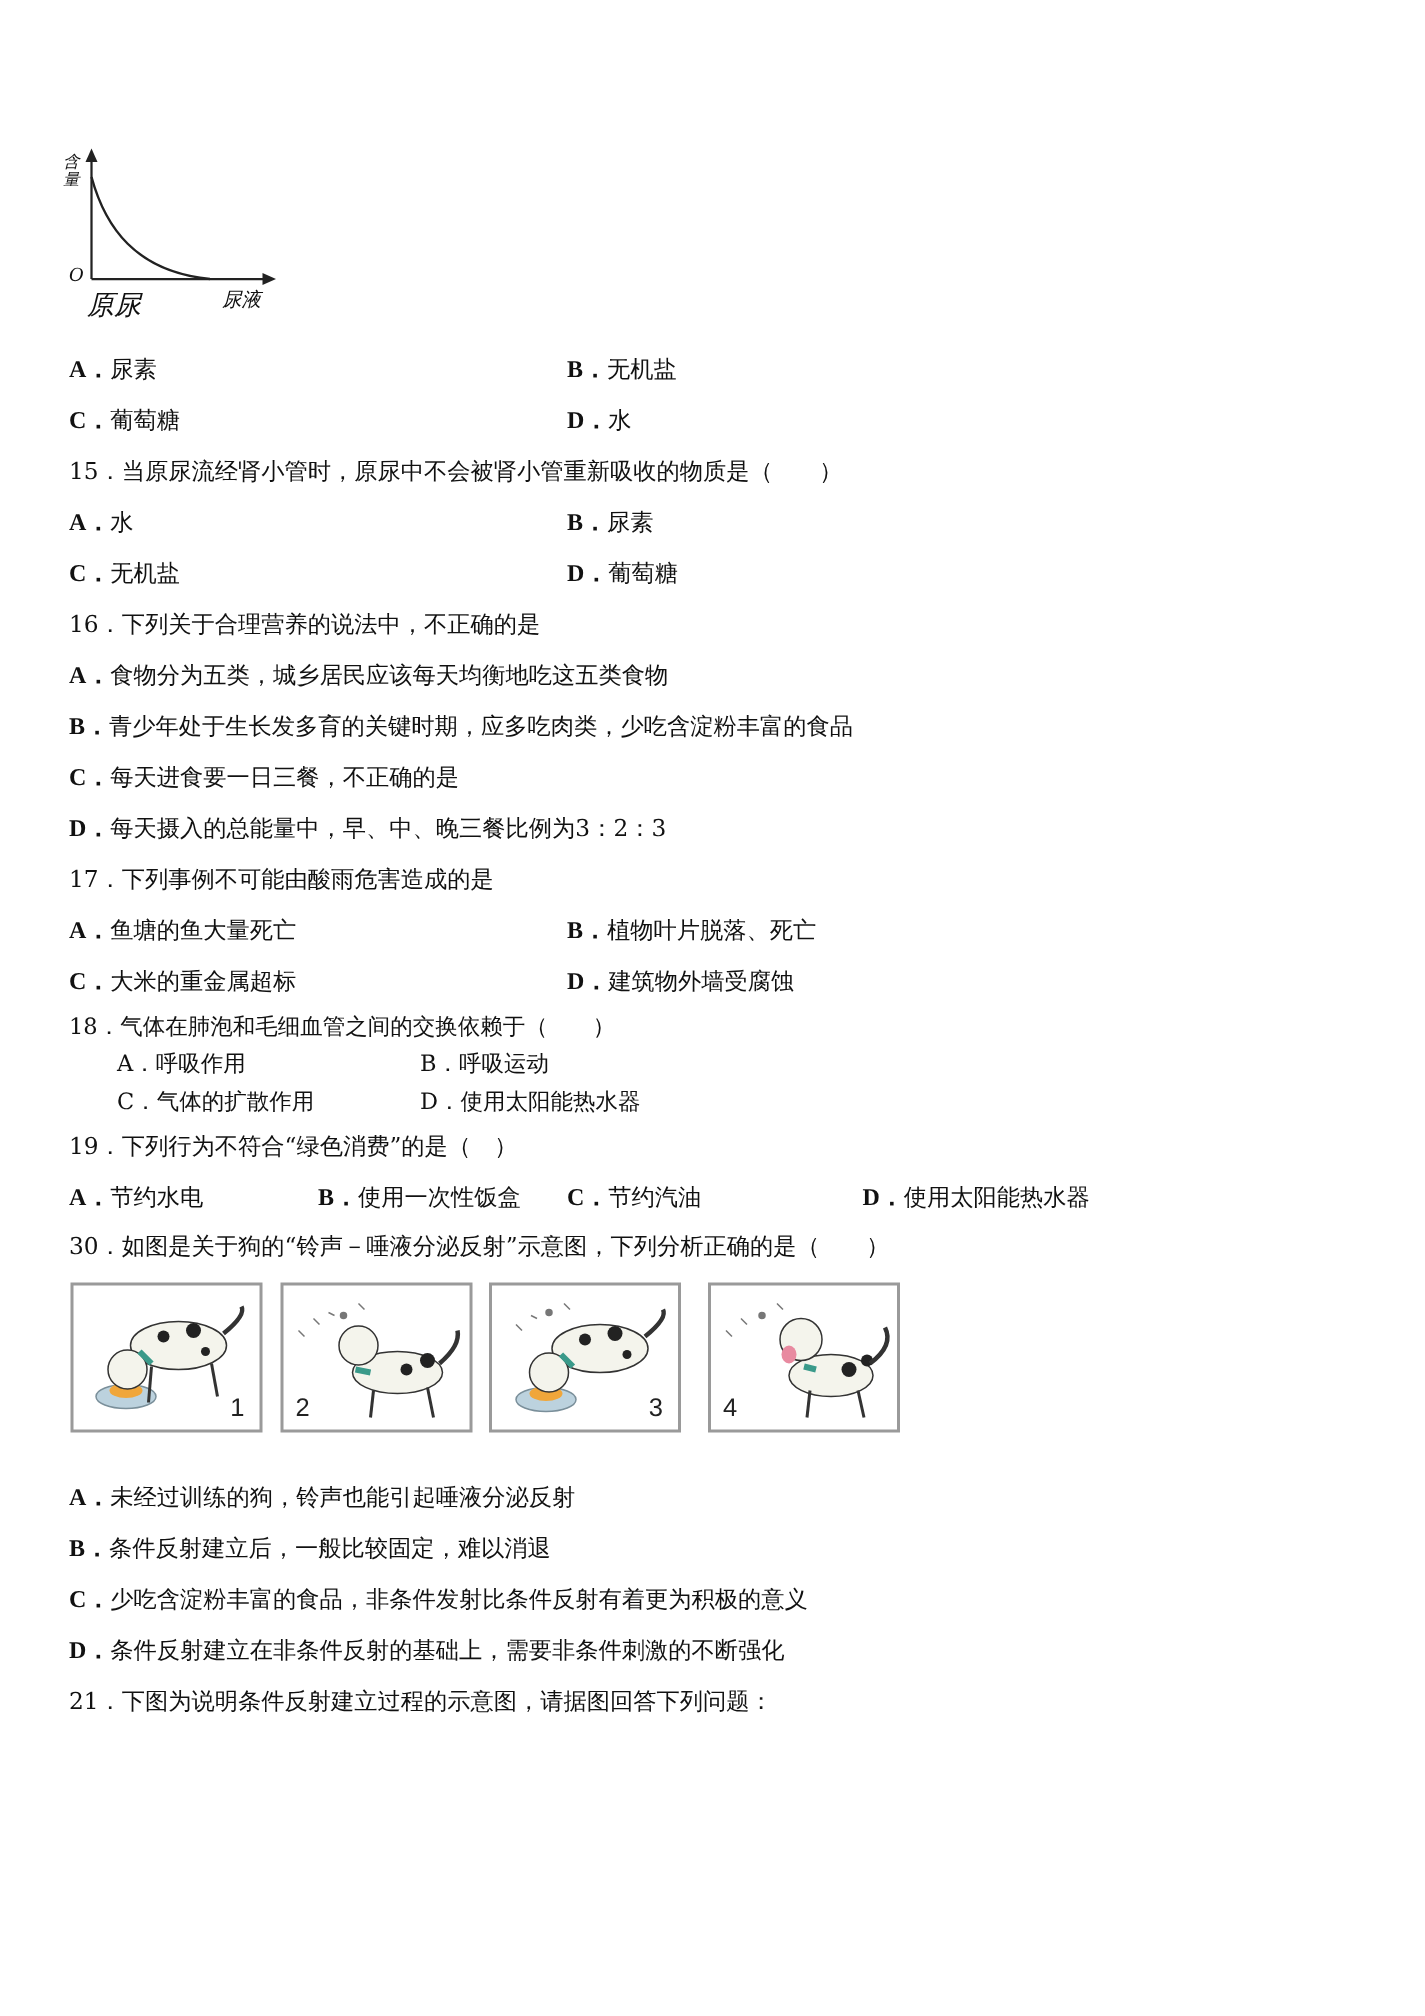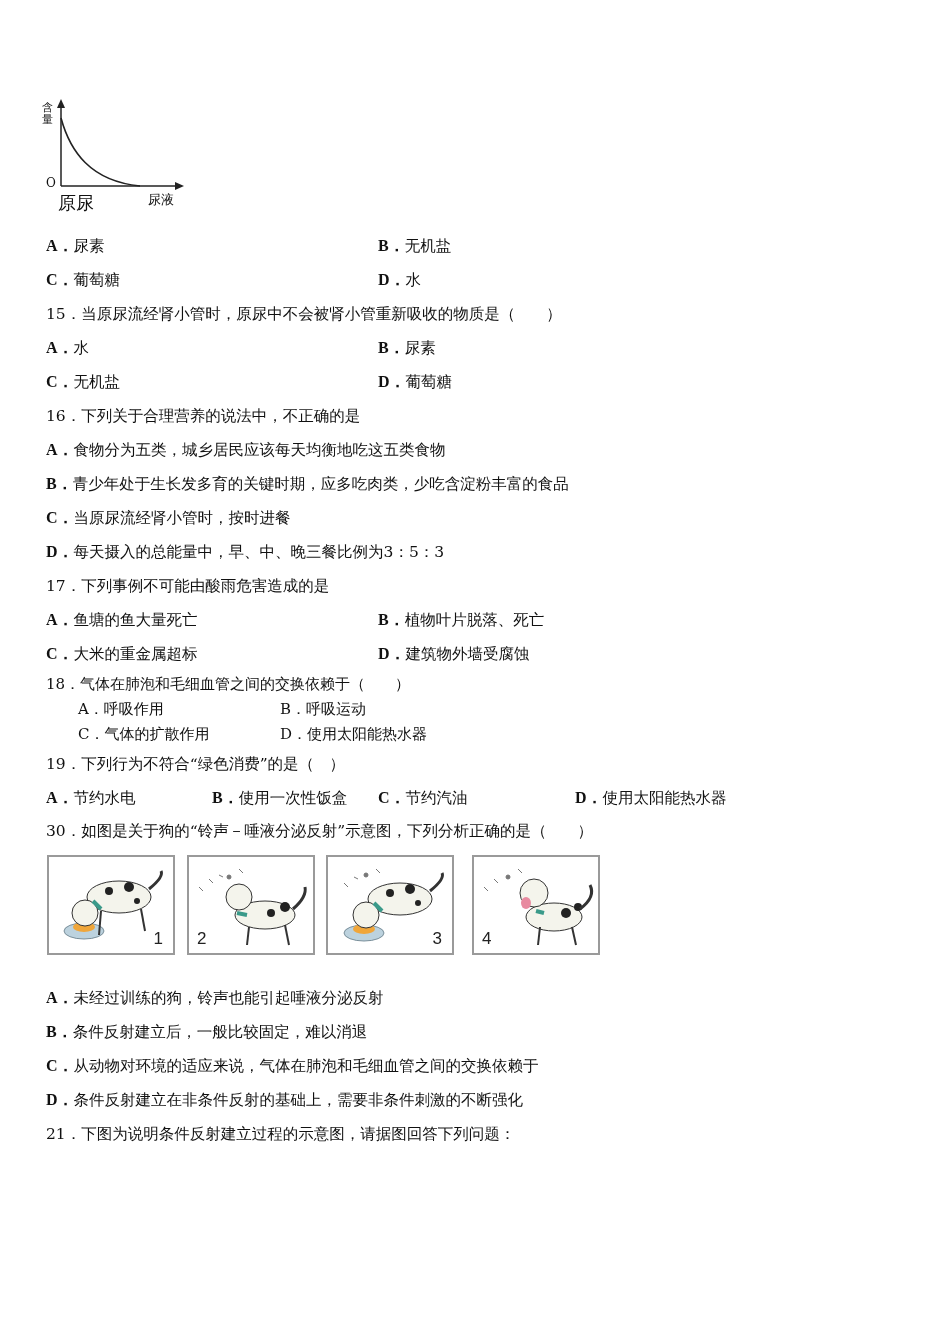--- a/index.html
+++ b/index.html
@@ -1,21 +1,21 @@
 <!DOCTYPE html>
 <html><head>
   <meta charset="utf-8">
   <style>
     html, body { margin: 0; padding: 0; background: #ffffff; }
     body {
       width: 950px; height: 1344px; position: relative; overflow: hidden;
       font-family: "DejaVu Serif", "Liberation Serif", serif;
       color: #111;
     }
-    .abs { position: absolute; }
+    .abs { position: absolute; font-style: italic; }
     .line { position: absolute; font-size: 15.5px; line-height: 20px; white-space: nowrap; }
     .lab { font-family: "Liberation Serif", serif; font-weight: bold; font-size: 16px; }
     .q18 { font-size: 15px; }
     .panel {
       position: absolute; top: 855px; height: 100px; width: 128px;
       border: 2px solid #9a9a9a; background: #fff; box-sizing: border-box;
     }
     .panel-num { position: absolute; bottom: 4px; font-family: "Liberation Sans", sans-serif; font-size: 17px; color: #222; }
   </style>
 </head>
@@ -42,22 +42,22 @@
 
 <div class="line" style="left:46px; top:304px;">15．当原尿流经肾小管时，原尿中不会被肾小管重新吸收的物质是（　　）</div>
 <div class="line" style="left:46px; top:338px;"><span class="lab">A．</span><span>水</span></div>
 <div class="line" style="left:378px; top:338px;"><span class="lab">B．</span><span>尿素</span></div>
 <div class="line" style="left:46px; top:372px;"><span class="lab">C．</span><span>无机盐</span></div>
 <div class="line" style="left:378px; top:372px;"><span class="lab">D．</span><span>葡萄糖</span></div>
 
 <div class="line" style="left:46px; top:406px;">16．下列关于合理营养的说法中，不正确的是</div>
 <div class="line" style="left:46px; top:440px;"><span class="lab">A．</span><span>食物分为五类，城乡居民应该每天均衡地吃这五类食物</span></div>
 <div class="line" style="left:46px; top:474px;"><span class="lab">B．</span><span>青少年处于生长发多育的关键时期，应多吃肉类，少吃含淀粉丰富的食品</span></div>
-<div class="line" style="left:46px; top:508px;"><span class="lab">C．</span><span>当原尿流经肾小管时，按时进餐</span></div>
-<div class="line" style="left:46px; top:542px;"><span class="lab">D．</span><span>每天摄入的总能量中，早、中、晚三餐比例为3：5：3</span></div>
+<div class="line" style="left:46px; top:508px;"><span class="lab">C．</span><span>每天进食要一日三餐，不正确的是</span></div>
+<div class="line" style="left:46px; top:542px;"><span class="lab">D．</span><span>每天摄入的总能量中，早、中、晚三餐比例为3：2：3</span></div>
 
 <div class="line" style="left:46px; top:576px;">17．下列事例不可能由酸雨危害造成的是</div>
 <div class="line" style="left:46px; top:610px;"><span class="lab">A．</span><span>鱼塘的鱼大量死亡</span></div>
 <div class="line" style="left:378px; top:610px;"><span class="lab">B．</span><span>植物叶片脱落、死亡</span></div>
 <div class="line" style="left:46px; top:644px;"><span class="lab">C．</span><span>大米的重金属超标</span></div>
 <div class="line" style="left:378px; top:644px;"><span class="lab">D．</span><span>建筑物外墙受腐蚀</span></div>
 
 <div class="line q18" style="left:46px; top:674px;">18．气体在肺泡和毛细血管之间的交换依赖于（　　）</div>
 <div class="line q18" style="left:78px; top:699px;"><span>A．</span><span>呼吸作用</span></div>
 <div class="line q18" style="left:280px; top:699px;"><span>B．</span><span>呼吸运动</span></div>
@@ -144,16 +144,16 @@
     <path d="M62,54 L70,56" stroke="#3a9a8a" stroke-width="4"></path>
     <path d="M106,52 Q122,40 116,28" stroke="#333" fill="none" stroke-width="3"></path>
     <line x1="66" y1="70" x2="64" y2="88" stroke="#333" stroke-width="2"></line>
     <line x1="98" y1="70" x2="102" y2="88" stroke="#333" stroke-width="2"></line>
   </svg>
   <span class="panel-num" style="left:8px;">4</span>
 </div>
 
 <div class="line" style="left:46px; top:988px;"><span class="lab">A．</span><span>未经过训练的狗，铃声也能引起唾液分泌反射</span></div>
 <div class="line" style="left:46px; top:1022px;"><span class="lab">B．</span><span>条件反射建立后，一般比较固定，难以消退</span></div>
-<div class="line" style="left:46px; top:1056px;"><span class="lab">C．</span><span>从动物对环境的适应来说，气体在肺泡和毛细血管之间的交换依赖于</span></div>
+<div class="line" style="left:46px; top:1056px;"><span class="lab">C．</span><span>少吃含淀粉丰富的食品，非条件发射比条件反射有着更为积极的意义</span></div>
 <div class="line" style="left:46px; top:1090px;"><span class="lab">D．</span><span>条件反射建立在非条件反射的基础上，需要非条件刺激的不断强化</span></div>
 
 <div class="line" style="left:46px; top:1124px;">21．下图为说明条件反射建立过程的示意图，请据图回答下列问题：</div>
 
 </body></html>

